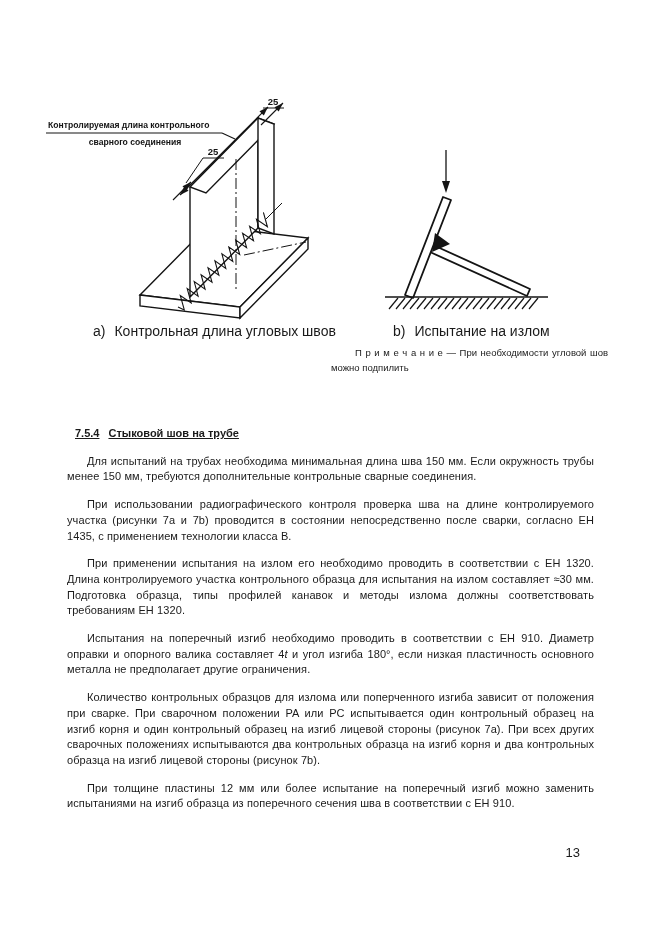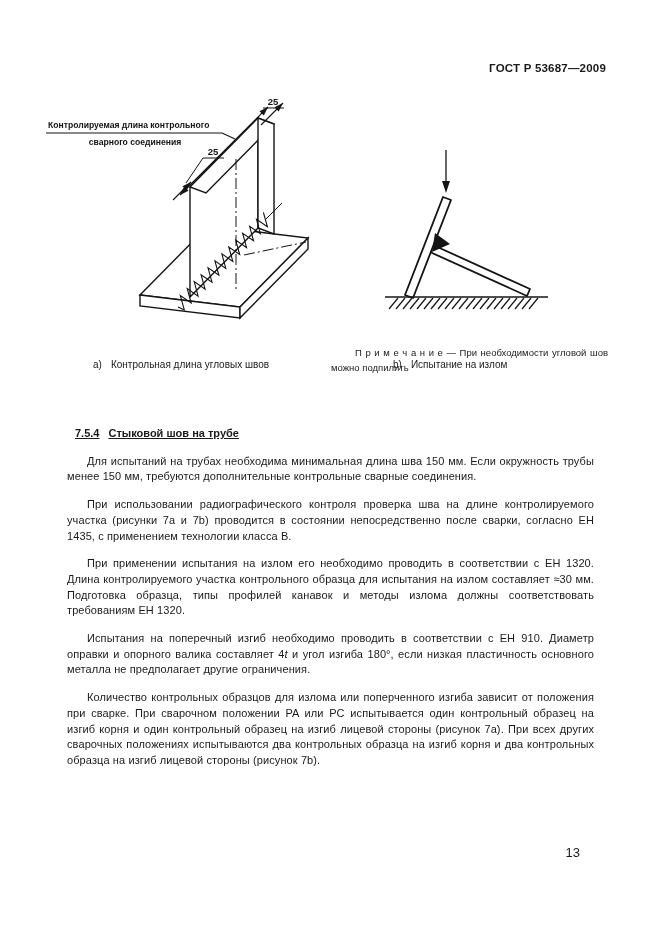--- a/index.html
+++ b/index.html
@@ -9,21 +9,21 @@
   }
   .abs{position:absolute;}
   #doc-code{
     left:55px;top:62px;width:551px;text-align:right;
     font-size:11.5px;font-weight:bold;letter-spacing:.2px;
   }
   svg{display:block;}
   svg text{font-family:"Liberation Sans",sans-serif;fill:#141414;}
   .diag-label{font-size:8.6px;font-weight:bold;}
   .dim-num{font-size:9.5px;font-weight:bold;}
-  .caption{font-size:10px;margin-top:36px;}
+  .caption{font-size:14px;}
   .cap-label{display:inline-block;margin-right:9px;}
   #figure-note{
     left:331px;top:345px;width:277px;font-size:9.5px;line-height:15px;
     text-align:justify;text-indent:24px;
   }
   #figure-caption{
     left:55px;top:388px;width:551px;text-align:center;font-size:9.5px;
   }
   #section-block{
     left:55px;top:426px;width:551px;font-size:11px;line-height:15.7px;
@@ -36,21 +36,20 @@
   .var-italic{font-style:italic;}
   #page-number{
     left:55px;top:845px;width:525px;text-align:right;font-size:13px;
   }
 </style>
 </head>
 <body>
 
 <div id="page">
 
-  <div class="abs" id="doc-code">ГОСТ Р 53687—2009</div>
 
   <svg class="abs" style="left:40px;top:95px" width="300" height="232" viewBox="0 0 300 232">
 
     <g>
       <polygon points="100,200 200,212 268,143 168,131" fill="#fff" stroke="#141414" stroke-width="1.4"></polygon>
       <polygon points="100,200 200,212 200,223 100,211" fill="#fff" stroke="#141414" stroke-width="1.4"></polygon>
       <polygon points="200,212 268,143 268,154 200,223" fill="#fff" stroke="#141414" stroke-width="1.4"></polygon>
     </g>
     <line x1="204" y1="160" x2="266" y2="147" stroke="#141414" stroke-width="1" stroke-dasharray="11 3 2 3"></line>
 
@@ -138,17 +137,18 @@
 
   <div class="abs" id="section-block">
     <div id="section-heading">
       <span class="num">7.5.4</span><span>Стыковой шов на трубе</span>
     </div>
     <p>Для испытаний на трубах необходима минимальная длина шва 150 мм. Если окружность трубы менее 150 мм, требуются дополнительные контрольные сварные соединения.</p>
     <p>При использовании радиографического контроля проверка шва на длине контролируемого участка (рисунки 7a и 7b) проводится в состоянии непосредственно после сварки, согласно ЕН 1435, с применением технологии класса В.</p>
     <p>При применении испытания на излом его необходимо проводить в соответствии с ЕН 1320. Длина контролируемого участка контрольного образца для испытания на излом составляет ≈30 мм. Подготовка образца, типы профилей канавок и методы излома должны соответствовать требованиям ЕН 1320.</p>
     <p><span>Испытания на поперечный изгиб необходимо проводить в соответствии с ЕН 910. Диаметр оправки и опорного валика составляет 4</span><span class="var-italic">t</span><span> и угол изгиба 180°, если низкая пластичность основного металла не предполагает другие ограничения.</span></p>
     <p>Количество контрольных образцов для излома или поперченного изгиба зависит от положения при сварке. При сварочном положении PA или PC испытывается один контрольный образец на изгиб корня и один контрольный образец на изгиб лицевой стороны (рисунок 7a). При всех других сварочных положениях испытываются два контрольных образца на изгиб корня и два контрольных образца на изгиб лицевой стороны (рисунок 7b).</p>
+    <p>При толщине пластины 12 мм или более испытание на поперечный изгиб можно заменить испытаниями на изгиб образца из поперечного сечения шва в соответствии с ЕН 910.</p>
   </div>
 
   <div class="abs" id="page-number">13</div>
 
 </div>
 
 </body></html>

